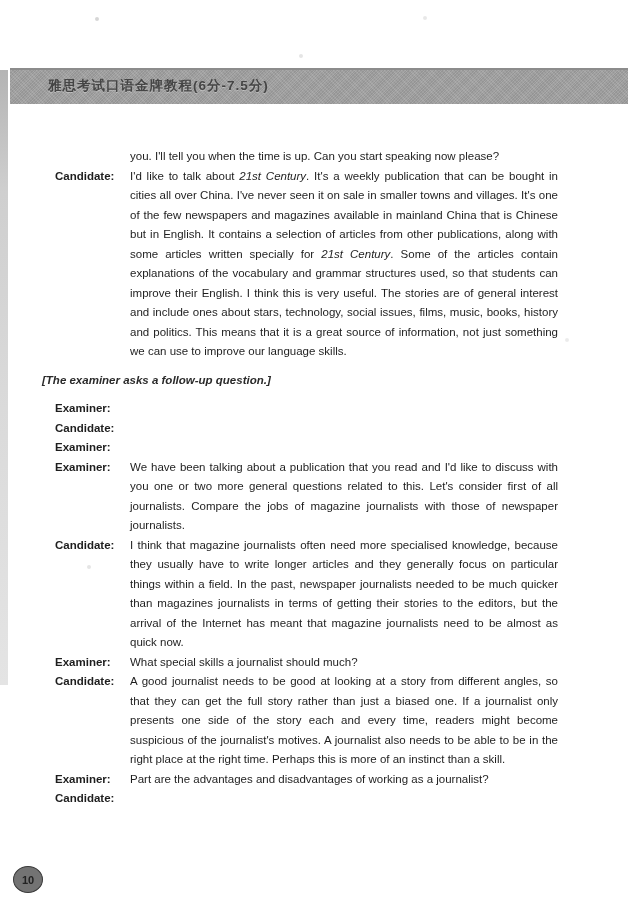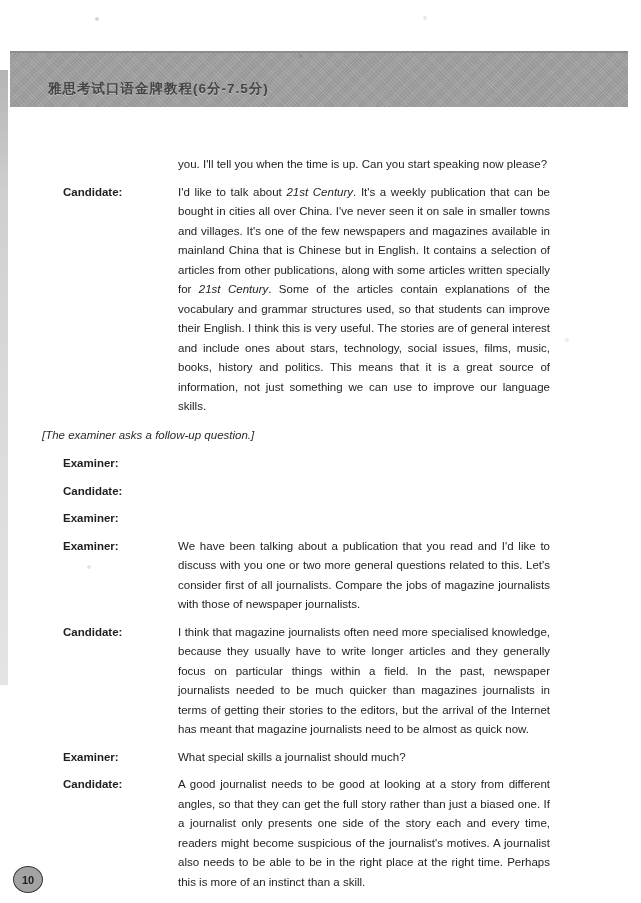--- a/index.html
+++ b/index.html
@@ -14,60 +14,60 @@
   .page { position:absolute; inset:0; }
 
   
   .left-strip {
     position:absolute; left:0; top:70px; width:8px; height:615px;
     background:linear-gradient(180deg,#b4b4b4 0%,#cfcfcf 20%,#dadada 55%,#e4e4e4 100%);
   }
 
   
   .header-band {
-    position:absolute; left:10px; top:51px; width:618px; height:56px;
+    position:absolute; left:10px; top:68px; width:618px; height:36px;
     box-sizing:border-box;
     background-color:#a2a2a2;
     background-image:
       repeating-linear-gradient(45deg, rgba(255,255,255,.10) 0 1px, transparent 1px 3px),
       repeating-linear-gradient(-45deg, rgba(0,0,0,.08) 0 1px, transparent 1px 2px);
     border-top:2px solid #8c8c8c;
     display:flex; align-items:flex-end;
     padding:0 0 9px 38px;
   }
   .header-title {
     font-size:13.5px; font-weight:bold; letter-spacing:1px;
     color:#454545;
     text-shadow:0 1px 0 rgba(255,255,255,.28);
   }
 
   
   .content {
     position:absolute; left:42px; top:147px; width:516px;
     font-size:11.5px; line-height:19.5px; color:#1e1e1e;
   }
-  .turn { display:flex; margin:8px;gap:40px; }
+  .turn { display:flex; margin:0; }
   .speaker {
     flex:0 0 auto; width:88px; padding-left:13px; box-sizing:border-box;
     font-weight:bold;
   }
   .text { flex:1 1 auto; text-align:justify; }
   .stage {
-    font-weight:normal; font-style:italic; color:#2a2a2a;
+    font-weight:bold; font-style:italic; color:#2a2a2a;
     margin:9px 0;
   }
 
   
   .page-number {
     position:absolute; left:13px; top:866px;
     width:30px; height:27px; box-sizing:border-box;
     border:1.5px solid #3a3a3a; border-radius:50%;
     display:flex; align-items:center; justify-content:center;
     font-size:11px; font-weight:bold; color:#222;
-    background:#a3a3a3;
+    background:#737373;
   }
 
   
   .specks {
     position:absolute; left:0; top:0; width:2px; height:2px;
     border-radius:50%; background:transparent;
     box-shadow:
       96px 18px 0 1px rgba(0,0,0,.16),
       300px 55px 0 1px rgba(0,0,0,.10),
       424px 17px 0 1px rgba(0,0,0,.09),

